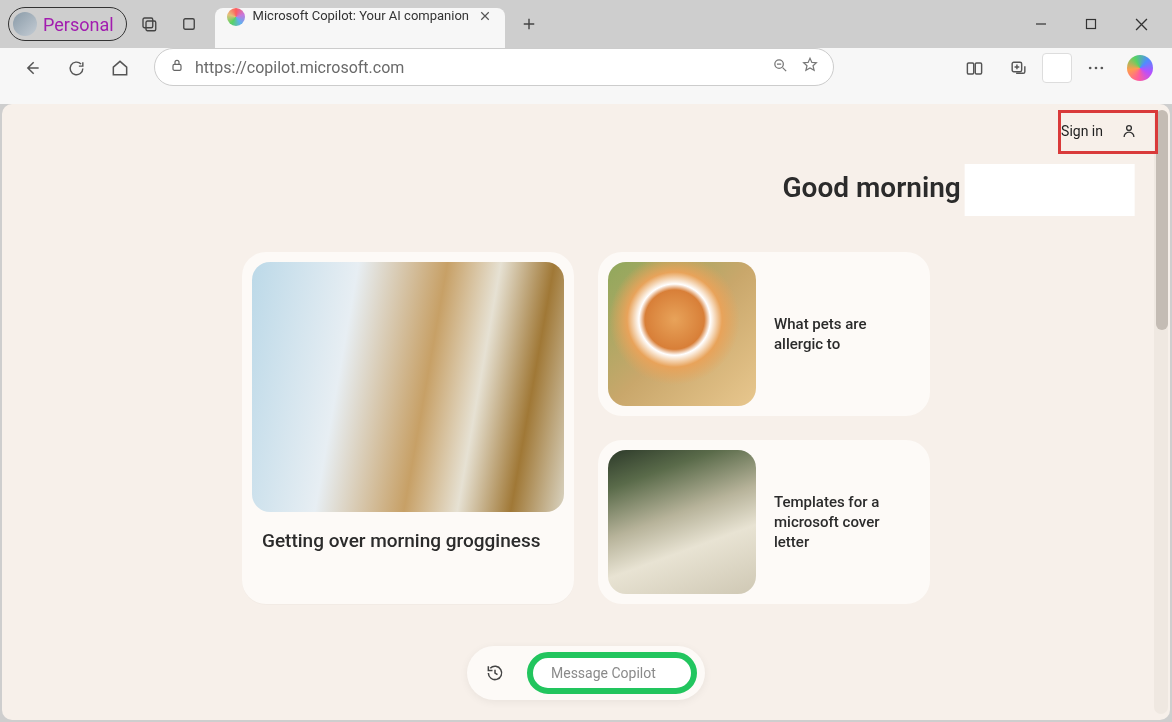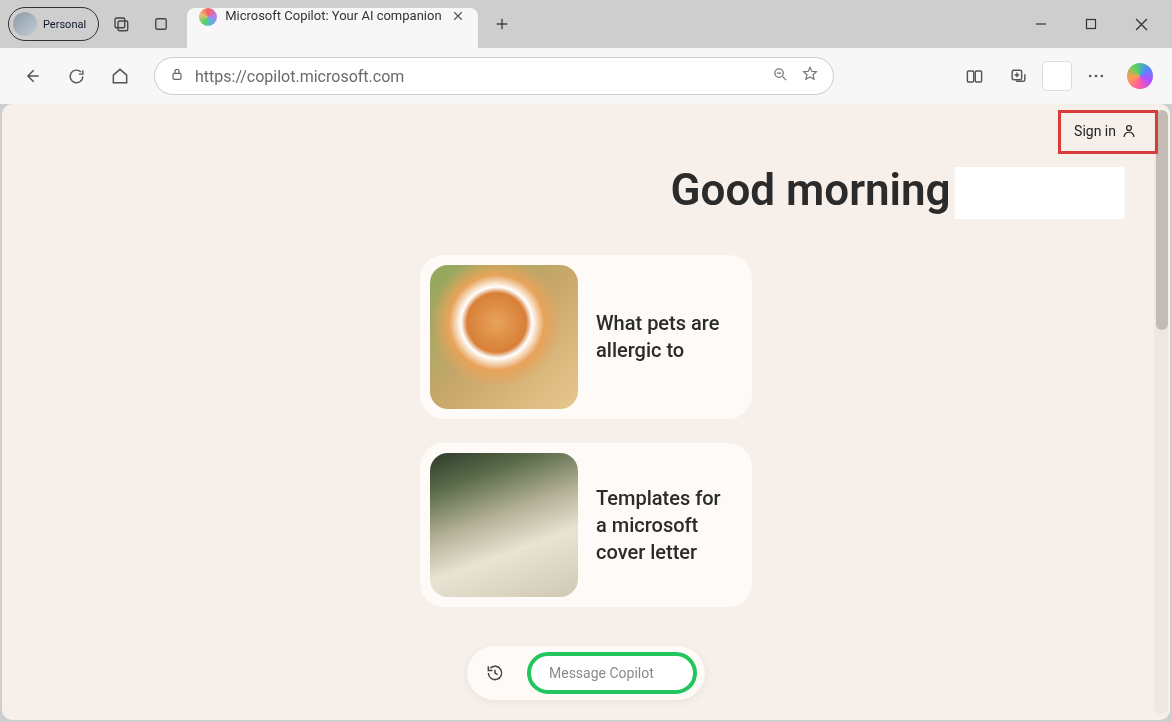--- a/index.html
+++ b/index.html
@@ -26,21 +26,21 @@
   gap: 6px;
   border: 1.5px solid #333;
   border-radius: 20px;
   padding: 4px 12px 4px 4px;
   background: #cecece;
 }
 .profile-avatar {
   width: 24px; height: 24px; border-radius: 50%;
   background: linear-gradient(135deg, #8a9ba8, #c4ccd4);
 }
-.profile-label { font-size: 11px; color: #0f172a; }
+.profile-label { font-size: 18px; color: #a21caf; }
 
 .titlebar-icon-btn {
   width: 36px; height: 36px; display: flex; align-items: center; justify-content: center;
   color: #444; border-radius: 4px; margin-left: 4px;
 }
 .titlebar-icon-btn svg { width: 18px; height: 18px; }
 
 .tab {
   display: flex; align-items: flex-start; gap: 8px;
   background: #f7f7f7;
@@ -60,21 +60,21 @@
 .new-tab-btn { width:32px;height:32px;display:flex;align-items:center;justify-content:center;color:#444;margin-left:8px; }
 
 .window-controls { margin-left:auto; display:flex; gap: 4px; }
 .win-btn { width:46px;height:32px;display:flex;align-items:center;justify-content:center;color:#333; }
 
 
 .toolbar {
   height: 56px;
   background: #f7f7f7;
   display: flex;
-  align-items: center;
+  align-items: flex-start;
   padding: 0 12px;
   gap: 4px;
 }
 .tool-btn { width:40px;height:40px;display:flex;align-items:center;justify-content:center;color:#555;border-radius:6px; }
 .addrbar {
   flex: 1;
   height: 38px;
   border: 1px solid #ccc;
   border-radius: 19px;
   background: #fff;
@@ -99,36 +99,36 @@
   position: absolute;
   top: 104px; left: 2px; right: 2px; bottom: 2px;
   background: #f7f0ea;
   border-radius: 10px;
   overflow: hidden;
 }
 
 .sign-in-btn {
   position: absolute;
   top: 12px; right: 22px;
-  display: flex; align-items: center; gap: 4px;
+  display: flex; align-items: center; gap: 17px;
   font-size: 14px; color: #222;
   padding: 6px 10px;
 }
 .sign-in-highlight {
   position:absolute; top: 6px; right: 12px;
   width: 100px; height: 44px;
   border: 3px solid #d93a3a;
 }
 
 .scroll-track { position:absolute; right:2px; top:6px; bottom:6px; width:14px; background:#efe8e1; border-radius:8px; }
 .scroll-thumb { position:absolute; right:2px; top:6px; height:220px; width:12px; background:#c4bcb4; border-radius:8px; }
 
 .greeting {
   text-align: left;
-  font-size: 44px;
+  font-size: 28px;
   font-weight: 600;
   color: #2b2b2b;
   margin-top: 60px;
   display:inline-block;
   position:relative;
   left:50%;
   transform: translateX(-60%);
 }
 .greeting-redact {
   display:inline-block; width:170px; height:52px; background:#fff; vertical-align:middle; margin-left:4px;
@@ -161,38 +161,38 @@
   padding: 10px;
   display: flex;
   align-items: center;
   gap: 18px;
 }
 .card-sm .img {
   width: 148px; height: 144px; border-radius: 18px; flex-shrink:0;
 }
 .img-dog { background: radial-gradient(circle at 45% 40%, #e8a35a 0%, #d87f38 25%, #fff 30%, #e8a35a 40%, transparent 55%), linear-gradient(135deg, #8fa85c, #c9a76b, #e8c78e); }
 .img-vase { background: linear-gradient(160deg, #2d3a2a 0%, #5a6b4a 20%, #b7b39a 45%, #e8e3d3 65%, #cfc8b4 100%); }
-.card-sm .title { font-size: 20px; font-weight:500; color:#2b2b2b; line-height:1.35; padding-right:8px; }
+.card-sm .title { font-size: 15px; font-weight:500; color:#2b2b2b; line-height:1.35; padding-right:8px; }
 
 .composer {
   position: absolute;
   bottom: 20px; left: 50%; transform: translateX(-50%);
   display: flex; align-items: center; gap: 12px;
   background: #fdfaf7;
   border-radius: 30px;
   padding: 6px 8px;
   box-shadow: 0 2px 8px rgba(0,0,0,0.06);
 }
 .history-btn {
   width: 40px; height: 40px; border-radius: 50%;
   display:flex;align-items:center;justify-content:center;
   color:#444;
 }
 .composer-input {
-  border: 4px solid #22c55e;
+  border: 6px solid #22c55e;
   background: #fff;
   border-radius: 22px;
   height: 42px;
   width: 170px;
   display:flex;align-items:center;
   padding: 0 18px;
   color:#8a8a8a;
   font-size:14px;
 }
 </style>
@@ -329,20 +329,24 @@
       </svg>
   </div>
 
   <div style="text-align:center">
     <span class="greeting">
       <span>Good morning</span><span class="greeting-redact"></span>
     </span>
   </div>
 
   <div class="cards">
+    <div class="card-lg">
+      <div class="img"></div>
+      <div class="title">Getting over morning grogginess</div>
+    </div>
     <div class="cards-right">
       <div class="card-sm">
         <div class="img img-dog"></div>
         <div class="title">What pets are allergic to</div>
       </div>
       <div class="card-sm">
         <div class="img img-vase"></div>
         <div class="title">Templates for a microsoft cover letter</div>
       </div>
     </div>

